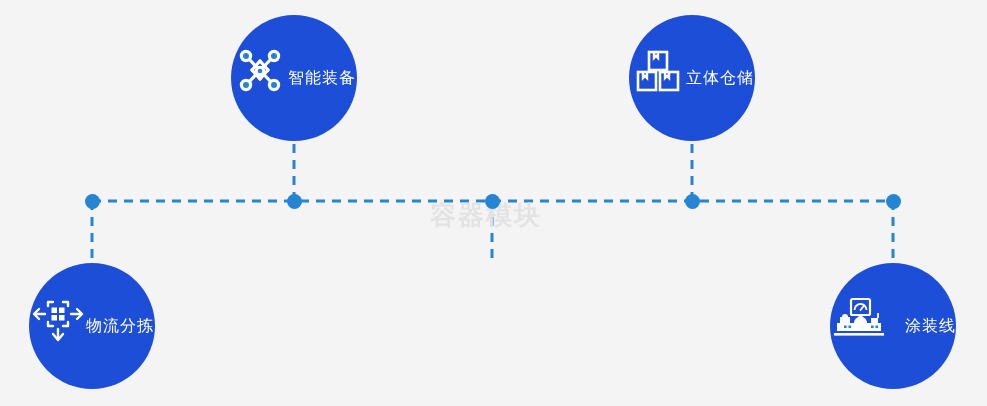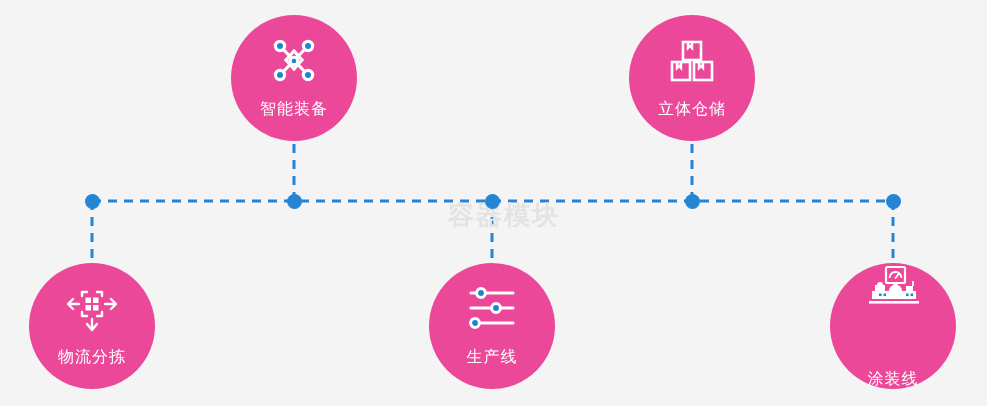--- a/index.html
+++ b/index.html
@@ -21,21 +21,21 @@
     height: 406px;
     background: #f4f4f4;
   }
 
   
   .watermark {
     position: absolute;
     left: 430px;
     top: 200px;
     width: 130px;
-    text-align: right;
+    text-align: left;
     font-size: 26px;
     font-weight: 700;
     letter-spacing: 2px;
     color: #e3e3e3;
     user-select: none;
     white-space: nowrap;
     line-height: 30px;
   }
 
   
@@ -59,23 +59,23 @@
   }
 
   
   .node-circle {
     position: absolute;
     width: 126px;
     height: 126px;
     margin-left: -63px;
     margin-top: -63px;
     border-radius: 50%;
-    background: #ec4899;
+    background: #1d4ed8;
     display: flex;
-    flex-direction: column;
+    flex-direction: row;
     align-items: center;
     justify-content: center;
     box-sizing: border-box;
   }
   .node-circle .ico {
     width: 56px;
     height: 48px;
     display: flex;
     align-items: center;
     justify-content: center;
@@ -193,35 +193,20 @@
           <rect x="19.5" y="11.5" width="5.5" height="5.5"></rect>
           <rect x="27" y="11.5" width="5.5" height="5.5"></rect>
           <rect x="19.5" y="19" width="5.5" height="5.5"></rect>
           <rect x="27" y="19" width="5.5" height="5.5"></rect>
         </g>
       </svg>
     </div>
     <div class="cap">物流分拣</div>
   </div>
 
-  <div class="node-circle bottom" style="left:492px; top:326px;">
-    <div class="ico">
-      <svg width="50" height="44" viewBox="0 0 50 44">
-        <g stroke="#ffffff" stroke-width="3.2" stroke-linecap="round" fill="none">
-          <line x1="4" y1="6" x2="46" y2="6"></line>
-          <line x1="4" y1="21" x2="46" y2="21"></line>
-          <line x1="4" y1="36" x2="46" y2="36"></line>
-        </g>
-        <circle cx="14" cy="6" r="4.4" fill="#2084d4" stroke="#ffffff" stroke-width="3"></circle>
-        <circle cx="29" cy="21" r="4.4" fill="#2084d4" stroke="#ffffff" stroke-width="3"></circle>
-        <circle cx="8" cy="36" r="4.4" fill="#2084d4" stroke="#ffffff" stroke-width="3"></circle>
-      </svg>
-    </div>
-    <div class="cap">生产线</div>
-  </div>
 
   <div class="node-circle bottom" style="left:893px; top:326px;justify-content:space-between;">
     <div class="ico">
       <svg width="54" height="44" viewBox="0 0 54 44">
 
         <rect x="20" y="2" width="19" height="16" rx="1.5" fill="none" stroke="#ffffff" stroke-width="2.2"></rect>
         <path d="M23.5 13 a6 6 0 0 1 12 0" fill="none" stroke="#ffffff" stroke-width="1.8"></path>
         <line x1="29.5" y1="13" x2="33" y2="8.5" stroke="#ffffff" stroke-width="1.8" stroke-linecap="round"></line>
 
         <rect x="27.5" y="18" width="4" height="4" fill="#ffffff"></rect>

